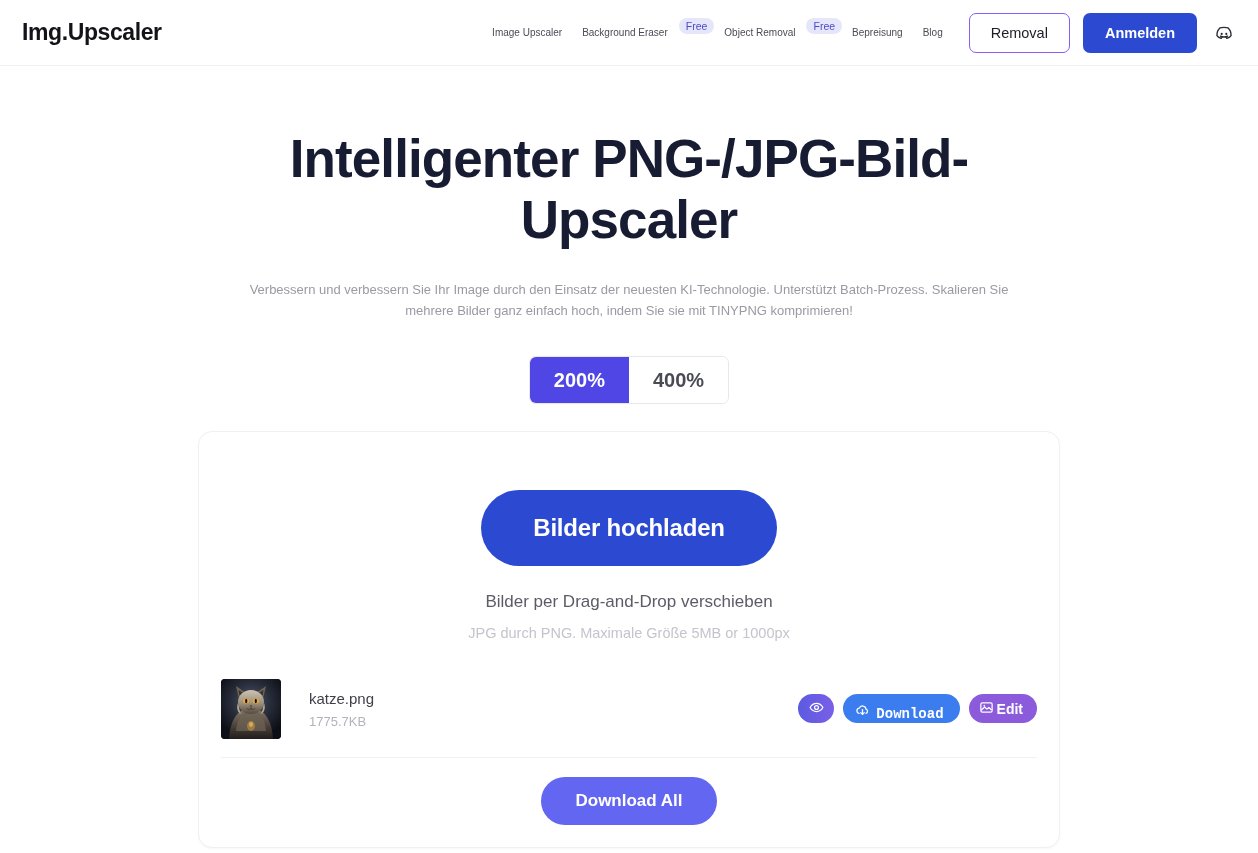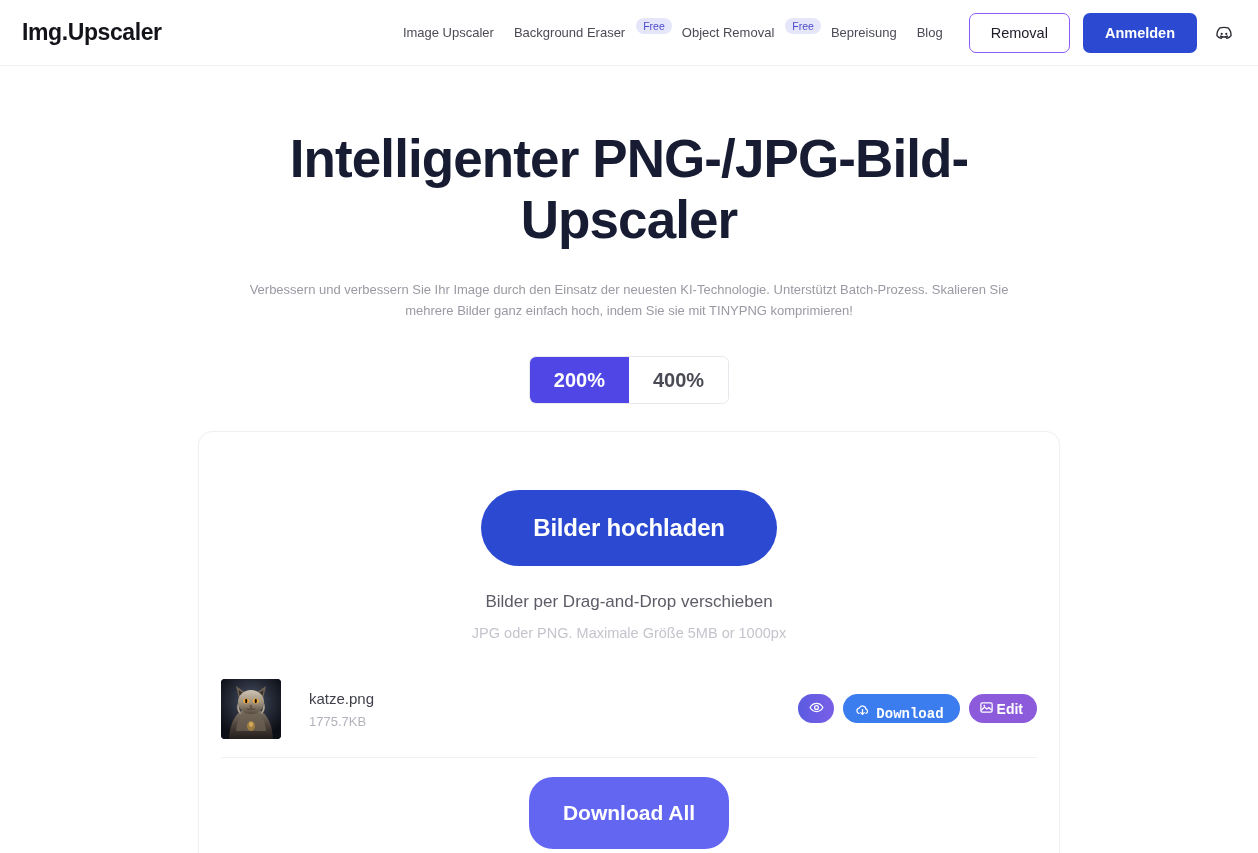--- a/index.html
+++ b/index.html
@@ -28,21 +28,21 @@
     letter-spacing: -0.4px;
     white-space: nowrap;
   }
   .nav-spacer { flex: 1 1 auto; }
   .nav-links {
     display: flex;
     align-items: center;
     gap: 0px;
   }
   .nav-link {
-    font-size: 13px;
+    font-size: 10px;
     color: #4b4b56;
     text-decoration: none;
     white-space: nowrap;
     padding: 0 10px;
     line-height: 1;
     display: inline-flex;
     align-items: center;
   }
   .nav-item {
     position: relative;
@@ -248,23 +248,23 @@
     height: 29px;
     font-family: "Liberation Sans", sans-serif;
   }
 
   .download-all-wrap { text-align: center; margin-top: 19px; }
   .btn-download-all {
     background: #6366f1;
     border: none;
     border-radius: 24px;
     color: #fff;
-    font-size: 21px;
+    font-size: 17px;
     font-weight: 800;
-    padding: 24px 34px;
+    padding: 14px 34px;
     cursor: pointer;
     font-family: "Liberation Sans", sans-serif;
   }
   svg { overflow: visible; }
 </style>
 </head>
 <body>
 
 <div class="navbar">
   <div class="brand">Img.Upscaler</div>
@@ -318,21 +318,21 @@
       <button class="scale-opt">400%</button>
     </div>
   </div>
 </div>
 
 <div class="card">
 
   <div class="dropzone">
     <button class="upload-btn">Bilder hochladen</button>
     <div class="drop-main">Bilder per Drag-and-Drop verschieben</div>
-    <div class="drop-sub">JPG oder PNG. Maximale Größe 5MB or 1000px</div>
+    <div class="drop-sub">JPG durch PNG. Maximale Größe 5MB or 1000px</div>
   </div>
 
   <div class="file-row">
 
     <div class="thumb">
       <svg viewBox="0 0 60 60" preserveAspectRatio="xMidYMid slice">
         <defs>
           <radialGradient id="bgGlow" cx="50%" cy="38%" r="62%">
             <stop offset="0%" stop-color="#4d5568"></stop>
             <stop offset="55%" stop-color="#262b38"></stop>

